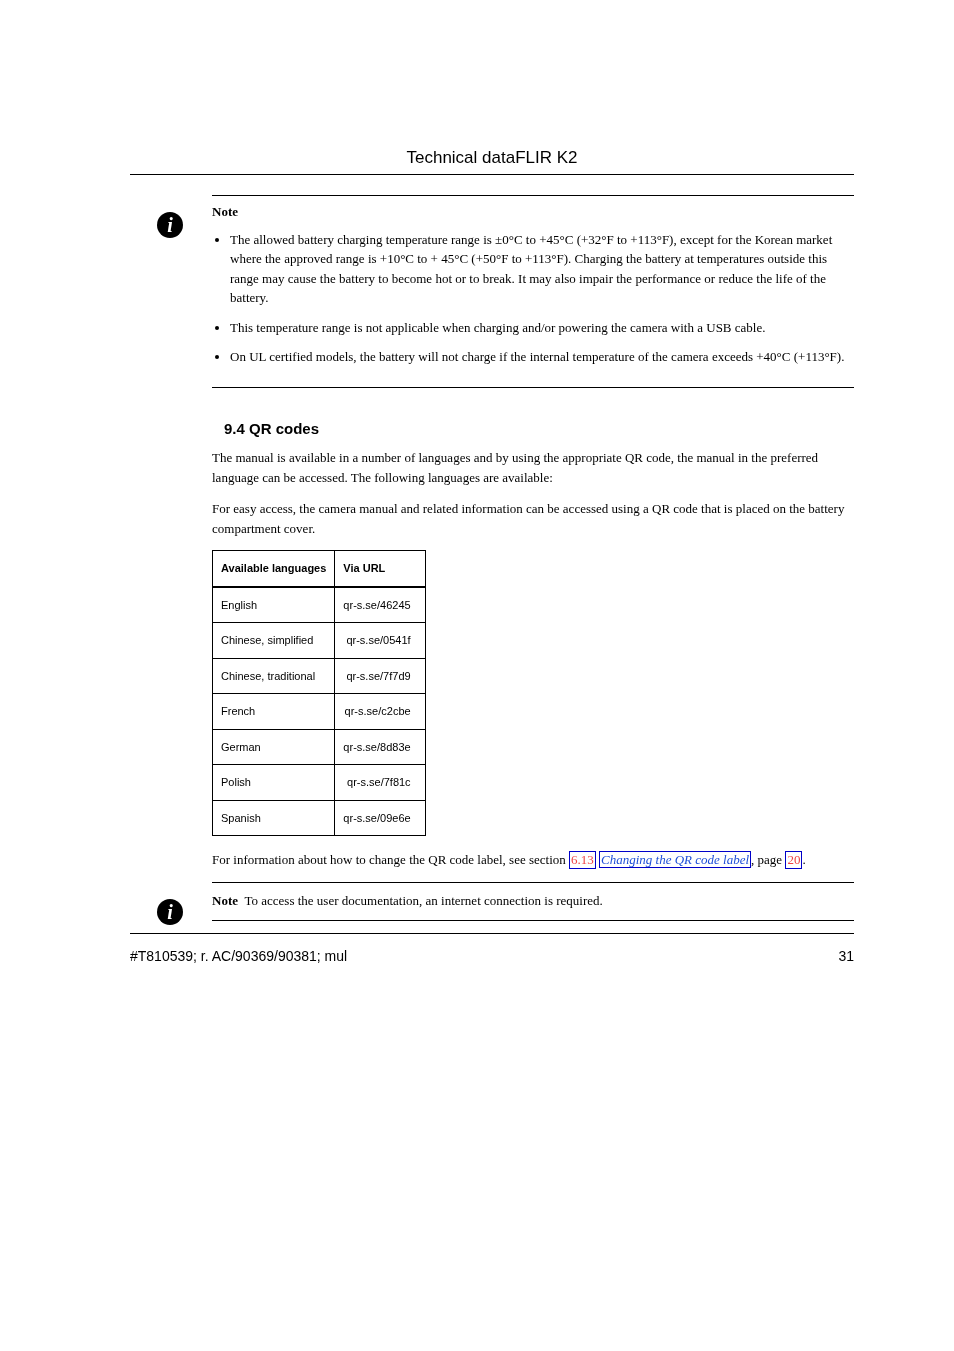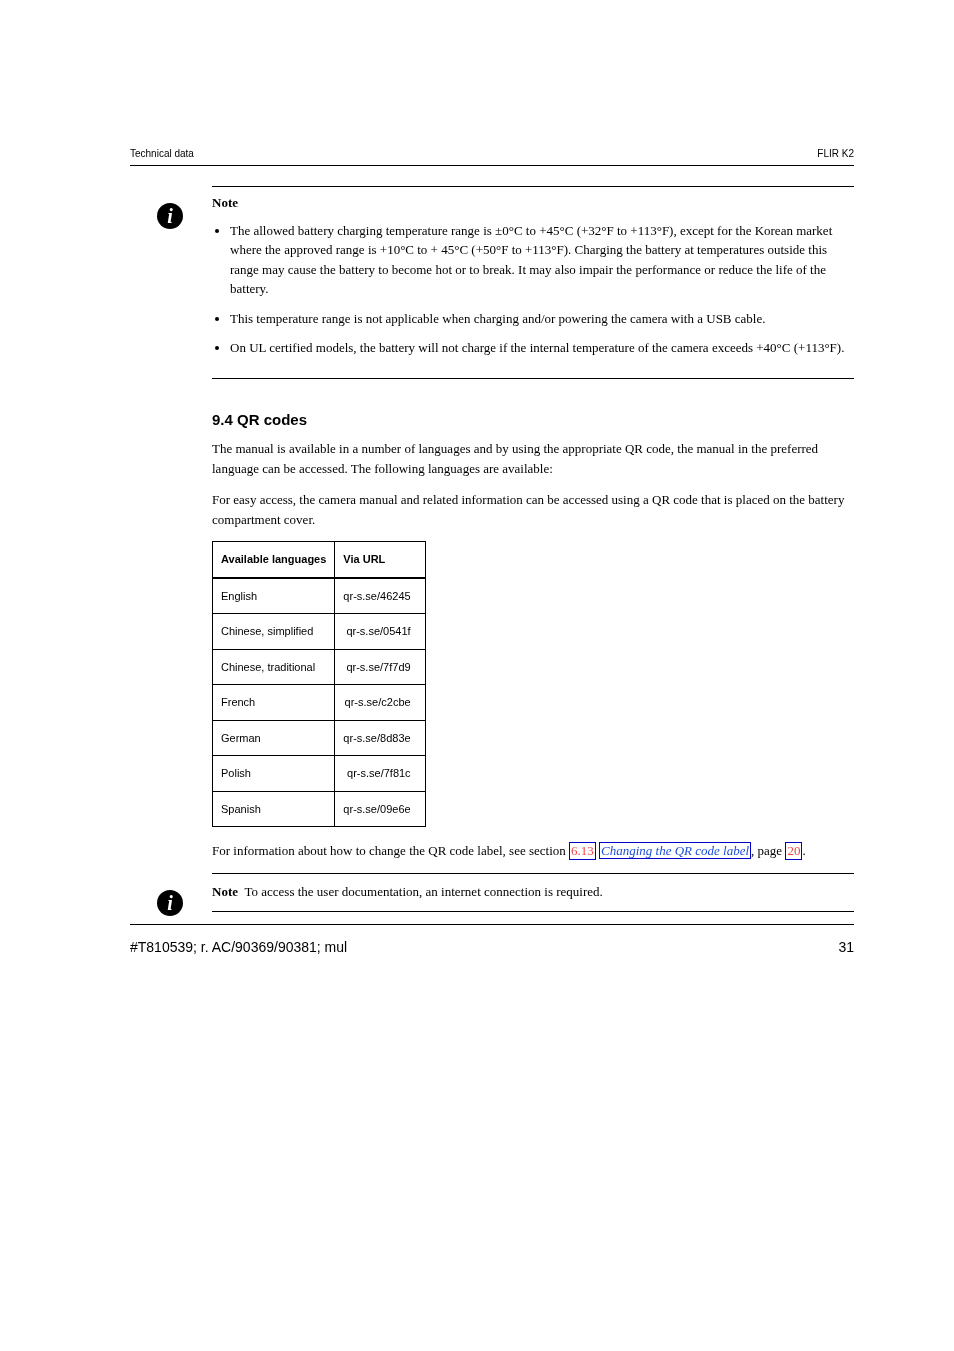--- a/index.html
+++ b/index.html
@@ -9,22 +9,22 @@
     color: #000;
     width: 954px;
     margin: 0 auto;
     position: relative;
   }
   .page {
     padding: 148px 100px 60px 130px;
   }
   .header {
     display: flex;
-    justify-content: space-between;
-    font-size: 10px;
+    justify-content: center;
+    font-size: 17px;
     font-family: Arial, Helvetica, sans-serif;
     padding-bottom: 6px;
   }
   .hr-thick {
     border: none;
     border-top: 1.5px solid #000;
     margin: 0;
   }
   .content {
     padding-left: 82px;
@@ -63,20 +63,21 @@
     font-size: 20px;
     line-height: 26px;
     text-align: center;
   }
   .section-title {
     font-family: Arial, Helvetica, sans-serif;
     font-weight: bold;
     font-size: 15px;
     margin-top: 30px;
     margin-bottom: 8px;
+    margin-left: 12px;
   }
   p.body {
     margin-bottom: 12px;
   }
   table.qr {
     border-collapse: collapse;
     margin: 10px 0 14px 0;
     font-family: Arial, Helvetica, sans-serif;
     font-size: 11px;
   }

